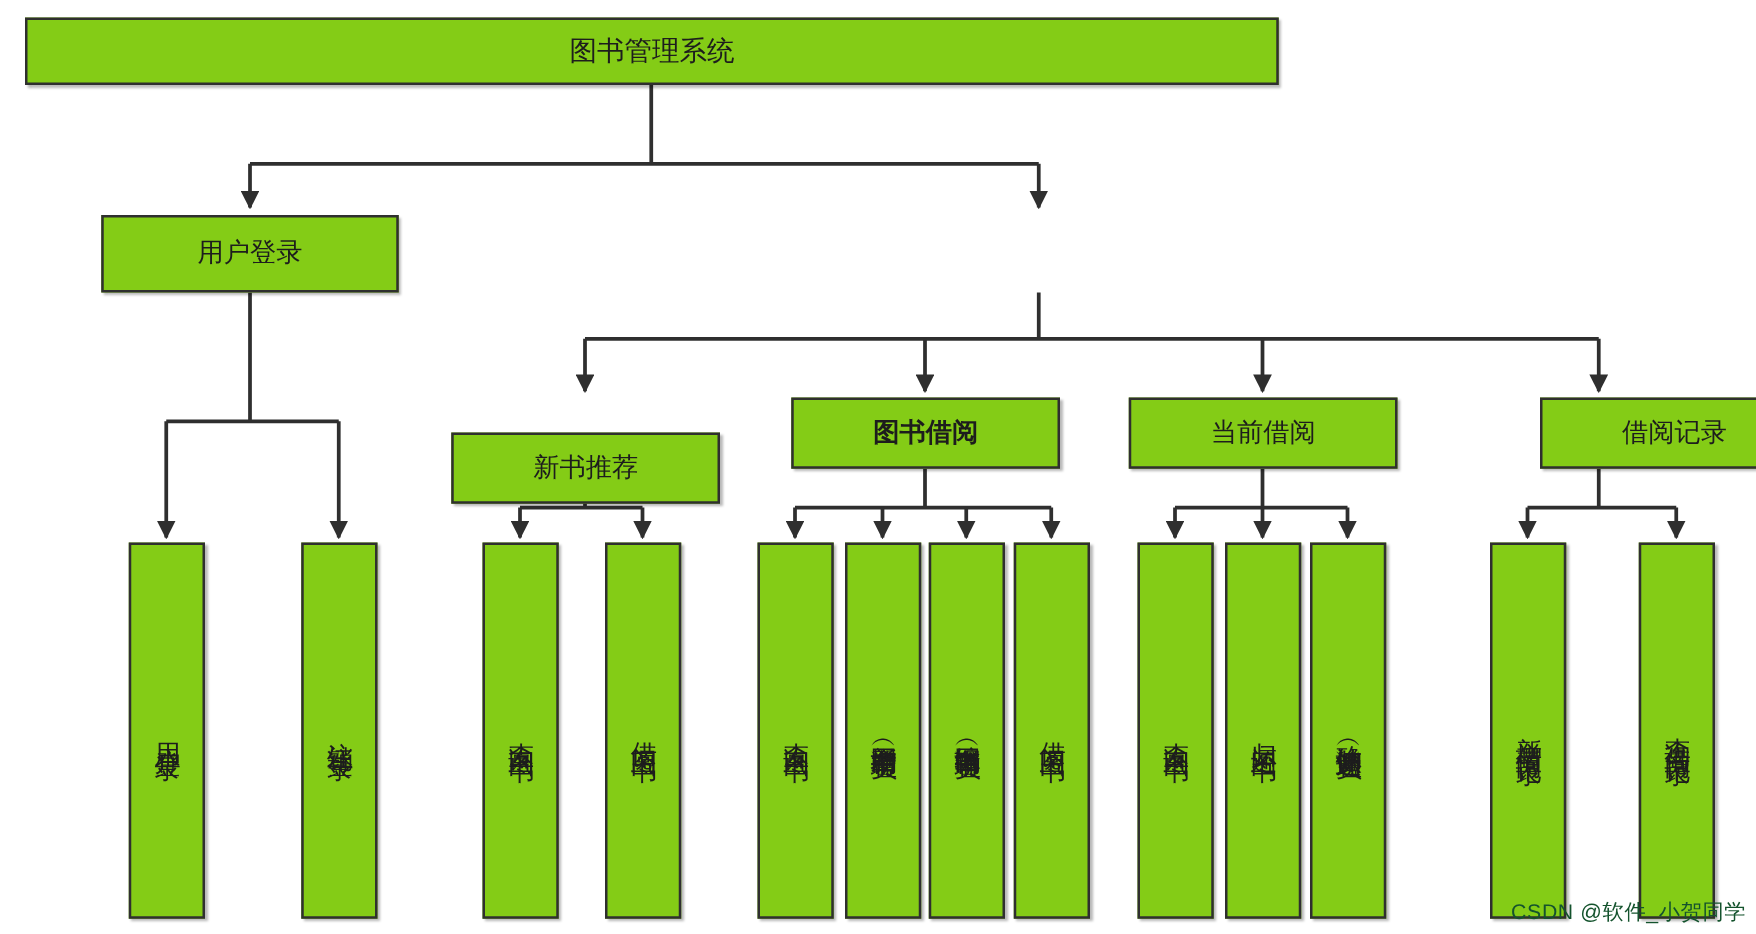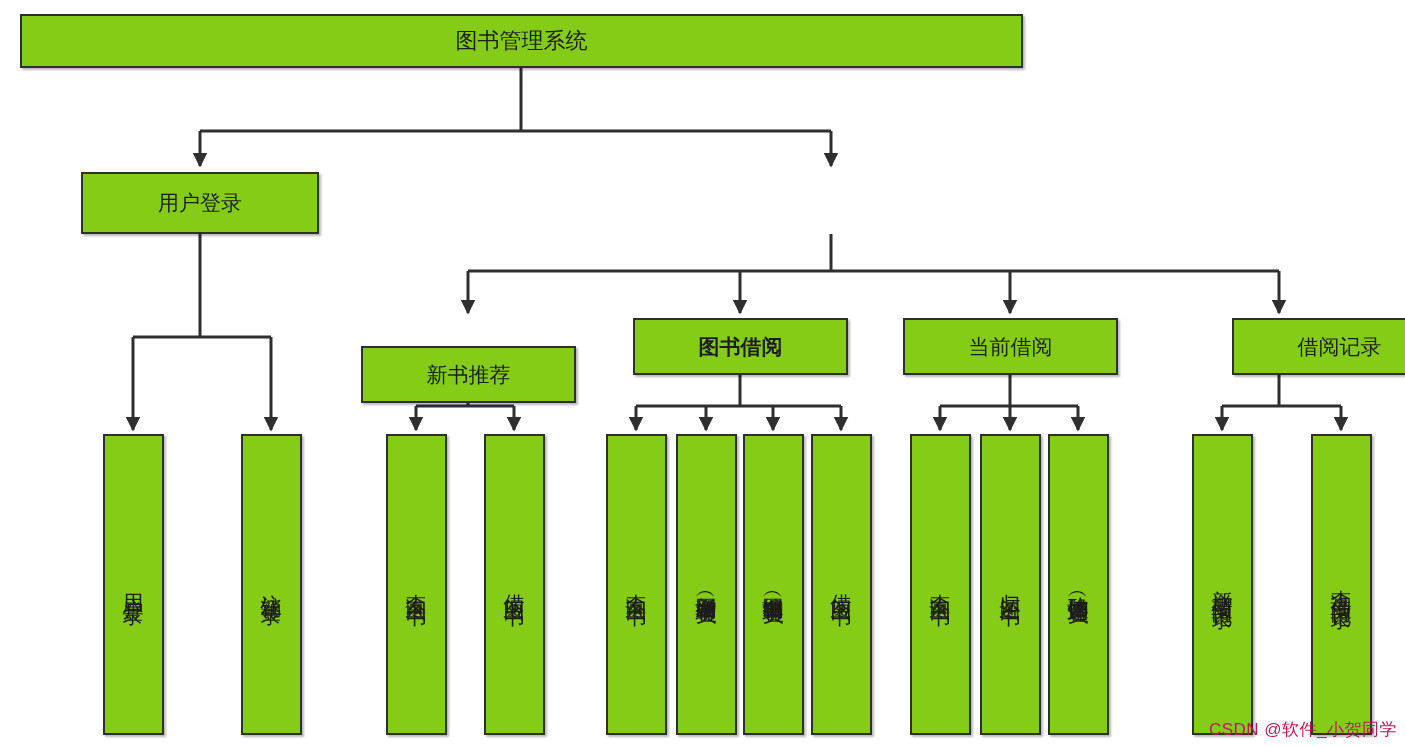--- a/index.html
+++ b/index.html
@@ -66,21 +66,21 @@
   }
   .node.vert.tight .node-label {
     font-size: 21px;
     letter-spacing: 1px;
   }
   .watermark {
     position: absolute;
     right: 8px;
     bottom: 6px;
     font-size: 17px;
-    color: #be185d;
+    color: #14532d;
     letter-spacing: 0.5px;
     z-index: 5;
     white-space: nowrap;
     text-align: right;
   }
 </style>
 </head>
 <body>
 
 <div id="diagram-root">

